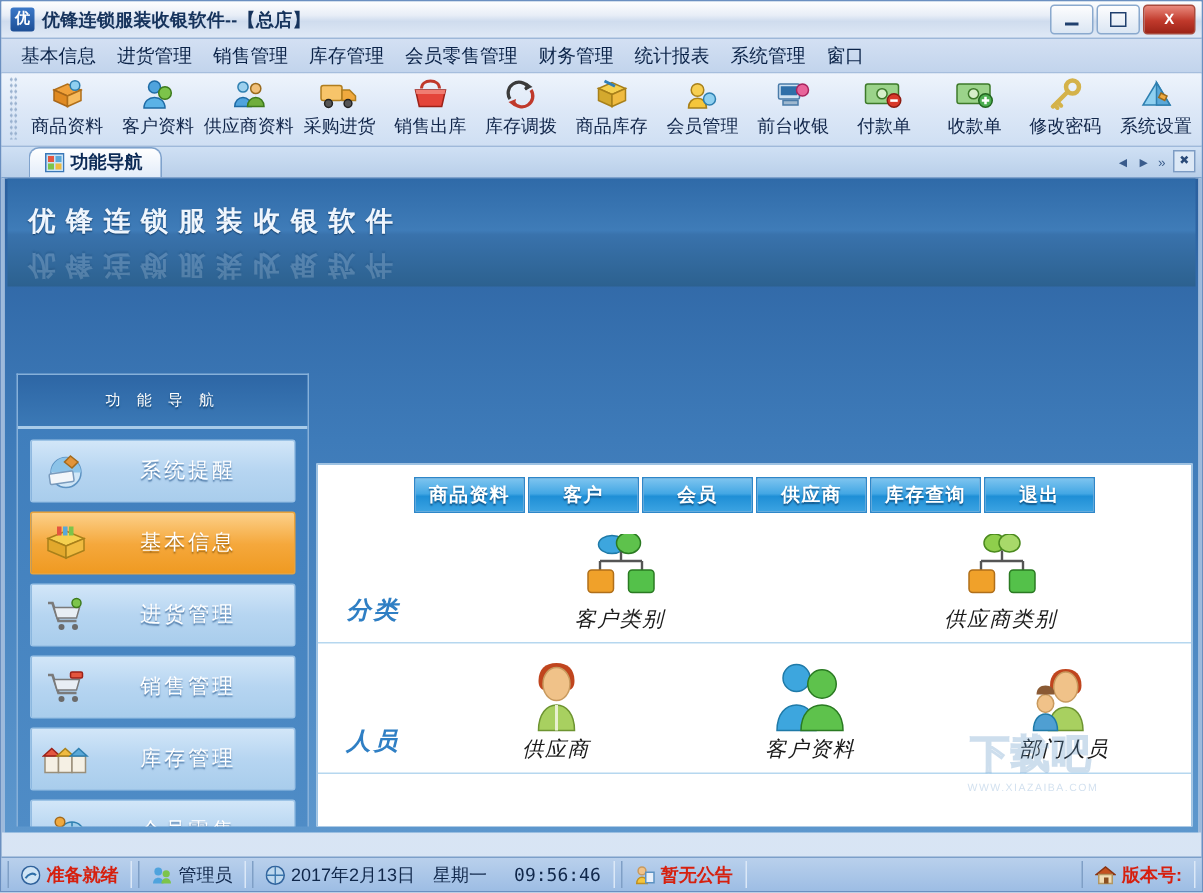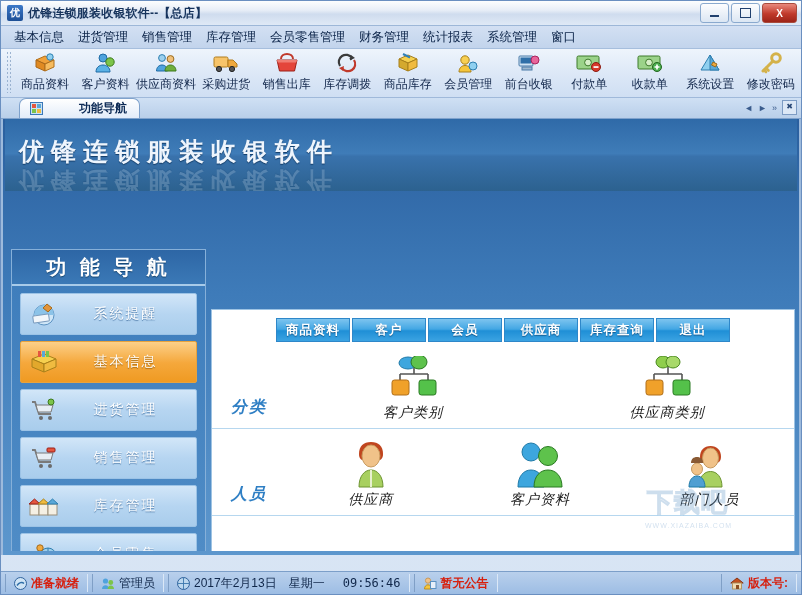--- a/index.html
+++ b/index.html
@@ -48,46 +48,46 @@
   .tb .lb{font-size:12px;color:#11264a;margin-top:1px;white-space:nowrap;}
 
   
   .tabstrip{height:20px;position:relative;
     background:linear-gradient(#cfe0f4,#b9cfe9);border-bottom:1px solid #7fa2cc;}
   .tab{position:absolute;left:18px;top:0;height:20px;padding:0 12px 0 10px;
     display:flex;align-items:center;gap:4px;
     background:linear-gradient(#ffffff,#e2ecf9);
     border:1px solid #7fa2cc;border-bottom:none;
     border-radius:7px 7px 0 0;box-sizing:border-box;}
-  .tab .tl{font-size:12px;font-weight:bold;color:#0c2a55;margin-left:32px;}
+  .tab .tl{font-size:12px;font-weight:bold;color:#0c2a55;}
   .tabnav{position:absolute;right:4px;top:2px;display:flex;align-items:center;gap:5px;}
   .tabnav span{font-size:9px;color:#3a5c8c;}
   .tabnav .boxbtn{width:13px;height:13px;border:1px solid #7d9cc4;background:#dce8f6;
     font-size:8px;line-height:11px;text-align:center;color:#2a4a78;}
 
   
   .client{position:relative;height:436px;
     background:linear-gradient(180deg,#2a5f9e 0%,#3e7bb9 40%,#5d97cd 100%);
     border-left:2px solid #9dbadc;border-right:2px solid #9dbadc;box-sizing:border-box;}
   .banner{position:absolute;left:2px;top:0;right:2px;height:72px;
     background:linear-gradient(180deg,#2f6aa8 0%,#3f7cb8 48%,#3972ac 52%,#2c618f 100%);
     overflow:hidden;}
-  .banner .bt{position:absolute;left:14px;top:16px;font-size:25px;font-weight:bold;
+  .banner .bt{position:absolute;left:14px;top:16px;font-size:18px;font-weight:bold;
     color:#eef5fd;letter-spacing:7px;text-shadow:0 1px 1px #123b66;
     font-family:"DejaVu Serif","Liberation Serif",serif;}
   .banner .bt.refl{top:46px;transform:scaleY(-1);opacity:.19;}
 
   
   .navpanel{position:absolute;left:8px;top:130px;width:195px;bottom:4px;
     background:linear-gradient(180deg,#3d7cbb,#4f8cc6);
     border:1px solid #86b0d9;border-bottom:none;box-sizing:border-box;overflow:hidden;}
   .navpanel .nhead{height:34px;display:flex;align-items:center;justify-content:center;
     background:linear-gradient(#2d66a5,#3b79b6);
     border-bottom:2px solid #a8cbe9;}
-  .navpanel .nhead span{font-size:20px;font-weight:bold;color:#fff;letter-spacing:4px;
+  .navpanel .nhead span{font-size:10px;font-weight:normal;color:#fff;letter-spacing:4px;
     text-shadow:0 1px 1px #14446f;}
   .navlist{padding:7px 8px 0 8px;}
   .navitem{height:40px;margin-bottom:6px;display:flex;align-items:center;
     border:1px solid #9cc3e6;border-radius:2px;
     background:linear-gradient(#d2e6f8 0%,#b6d5f1 50%,#a9cdec 100%);
     cursor:default;}
   .navitem.active{border-color:#e8a33d;
     background:linear-gradient(#fcd089 0%,#f5a83c 52%,#ef9a22 100%);}
   .navitem .nic{width:46px;display:flex;align-items:center;justify-content:center;}
   .navitem .nlb{flex:1;text-align:center;font-size:14px;font-weight:normal;color:#fff;
@@ -300,37 +300,37 @@
           <circle cx="20" cy="14" r="4.5" fill="#4caf50" stroke="#22661f"></circle>
           <path d="M20 11.5v5M17.5 14h5" stroke="#fff" stroke-width="1.7"></path>
         </svg>
       </div>
       <div class="lb">收款单</div>
     </div>
 
     <div class="tb">
       <div class="ic">
         <svg width="24" height="22" viewBox="0 0 24 22">
+          <circle cx="17" cy="6" r="4.3" fill="none" stroke="#d4b24a" stroke-width="3"></circle>
+          <path d="M14 9L4 19" stroke="#d4b24a" stroke-width="3" stroke-linecap="round"></path>
+          <path d="M7 16l2.5 2.5M5 18l2 2" stroke="#d4b24a" stroke-width="2.6" stroke-linecap="round"></path>
+        </svg>
+      </div>
+      <div class="lb">修改密码</div>
+    </div>
+
+    <div class="tb">
+      <div class="ic">
+        <svg width="24" height="22" viewBox="0 0 24 22">
           <path d="M12 3l9 15H3z" fill="#8fd0f0" stroke="#2e7fb0"></path>
           <path d="M12 3l9 15h-9z" fill="#5aa8d8" stroke="#2e7fb0"></path>
           <path d="M15 10l4 2-1.5 3-4-2z" fill="#f0a93e" stroke="#9a6b1e"></path>
         </svg>
       </div>
       <div class="lb">系统设置</div>
-    </div>
-
-    <div class="tb">
-      <div class="ic">
-        <svg width="24" height="22" viewBox="0 0 24 22">
-          <circle cx="17" cy="6" r="4.3" fill="none" stroke="#d4b24a" stroke-width="3"></circle>
-          <path d="M14 9L4 19" stroke="#d4b24a" stroke-width="3" stroke-linecap="round"></path>
-          <path d="M7 16l2.5 2.5M5 18l2 2" stroke="#d4b24a" stroke-width="2.6" stroke-linecap="round"></path>
-        </svg>
-      </div>
-      <div class="lb">修改密码</div>
     </div>
   </div>
 
   <div class="tabstrip">
     <div class="tab">
       <span>
         <svg width="13" height="13" viewBox="0 0 13 13">
           <rect x="0.5" y="0.5" width="12" height="12" fill="#c9e2f5" stroke="#3b78b8"></rect>
           <rect x="2" y="2" width="4" height="4" fill="#e4563f"></rect>
           <rect x="7" y="2" width="4" height="4" fill="#5aa8d8"></rect>

